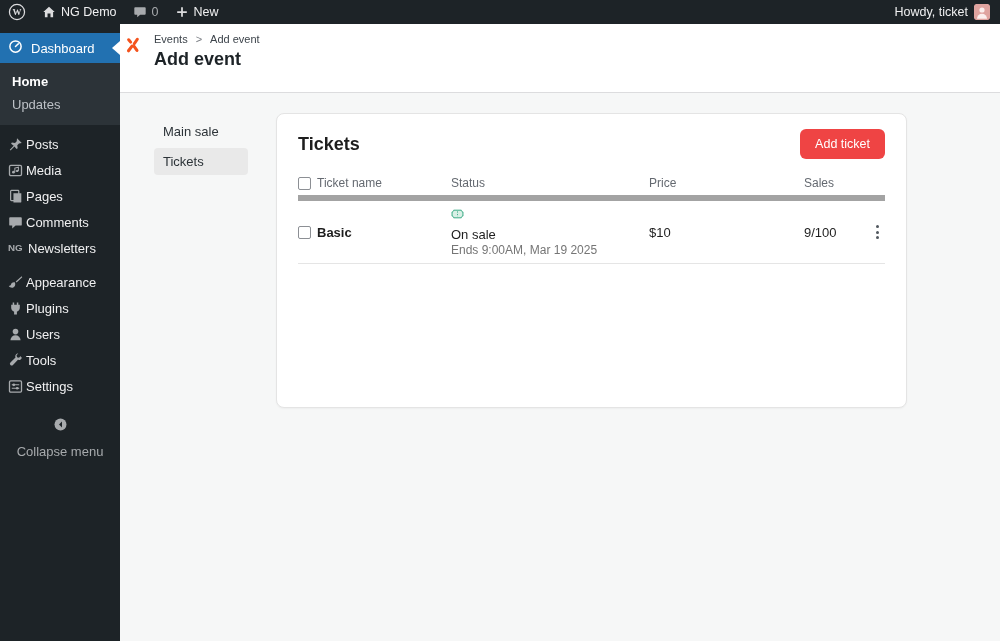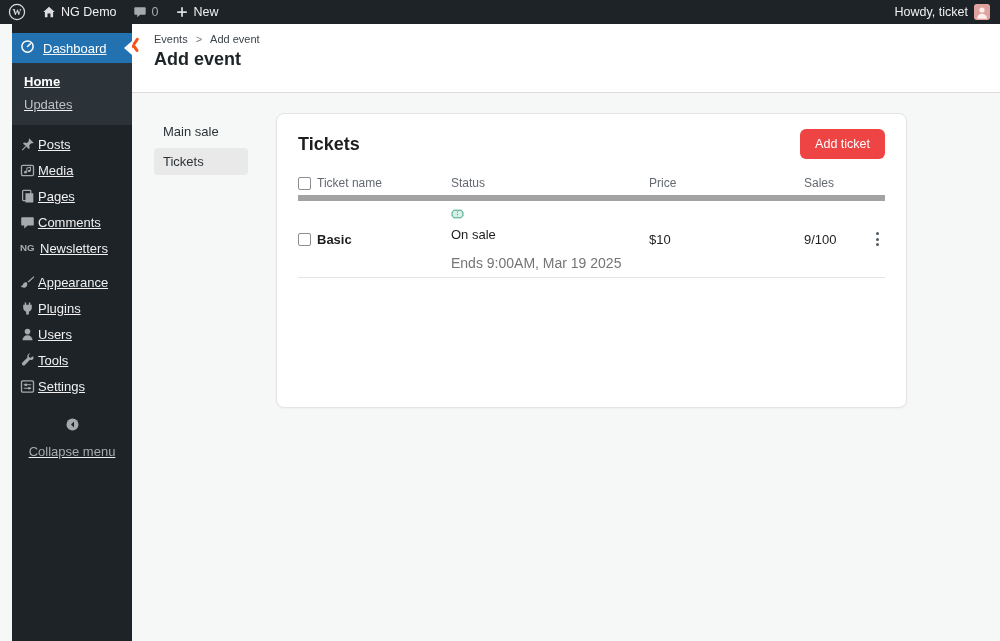--- a/index.html
+++ b/index.html
@@ -10,22 +10,22 @@
   .admin-bar { position:absolute; top:0; left:0; width:1000px; height:24px;
     background:#1d2327; color:#f0f0f1; display:flex; align-items:center;
     font-size:12.5px; padding:0 10px 0 8px; z-index:30; }
   .ab-item { display:flex; align-items:center; gap:5px; margin-right:16px; cursor:pointer; }
   .ab-item svg { display:block; }
   .ab-count { color:#a7aaad; }
   .ab-right { margin-left:auto; display:flex; align-items:center; gap:6px; cursor:pointer; }
   .avatar { width:16px; height:16px; border-radius:2px; overflow:hidden; display:block; }
 
   
-  .sidebar { position:absolute; top:24px; left:12px; width:120px; height:617px;
-    background:#1d2327; color:#f0f0f1; font-size:13px; z-index:20;text-decoration:underline; }
+  .sidebar { position:absolute; top:24px; left:0; width:120px; height:617px;
+    background:#1d2327; color:#f0f0f1; font-size:13px; z-index:20; }
   .sb-dashboard { margin-top:9px; background:#2271b1; color:#fff; display:flex;
     align-items:center; gap:8px; padding:6px 8px; position:relative; cursor:pointer; }
   .sb-dashboard::after { content:""; position:absolute; right:0; top:50%;
     transform:translateY(-50%); border-style:solid; border-width:7px 8px 7px 0;
     border-color:transparent #ffffff transparent transparent; }
   .sb-submenu { background:#2c3338; padding:7px 0 9px; }
   .sb-subitem { padding:4px 12px; color:#bdc1c6; cursor:pointer; }
   .sb-subitem.current { color:#fff; font-weight:bold; }
   .sb-menu { list-style:none; margin-top:12px; }
   .sb-item { display:flex; gap:3px; padding:0 8px; height:26px; cursor:pointer; }
@@ -58,21 +58,21 @@
     padding:8px 15px; border-radius:6px; cursor:pointer; font-family:"Liberation Sans",sans-serif; }
 
   .ticket-table { margin-top:12px; font-size:13px; color:#1e1e1e; }
   .trow { display:grid; grid-template-columns:19px 134px 198px 155px 1fr 16px; align-items:center; }
   .trow.head { color:#646970; font-size:12px; height:30px; border-bottom:6px solid #a3a3a3; }
   .trow.body { min-height:46px; border-bottom:1px solid #e5e5e5; padding:6px 0; }
   .checkbox { width:13px; height:13px; border:1px solid #8c8f94; border-radius:2px;
     background:#fff; display:inline-block; cursor:pointer; }
   .cell-name { font-weight:700; }
   .status-line1 { display:flex; align-items:flex-start; gap:5px;flex-direction:column; }
-  .status-line2 { font-size:14px; color:#757575; margin-top:13px; }
+  .status-line2 { font-size:12px; color:#757575; margin-top:1px; }
   .kebab { display:flex; flex-direction:column; gap:2.5px; align-items:center;
     cursor:pointer; padding:3px; }
   .kebab i { width:3px; height:3px; border-radius:50%; background:#50575e; display:block; }
 </style>
 </head>
 <body>
 
 <div class="screen">
 
   <div class="admin-bar">

